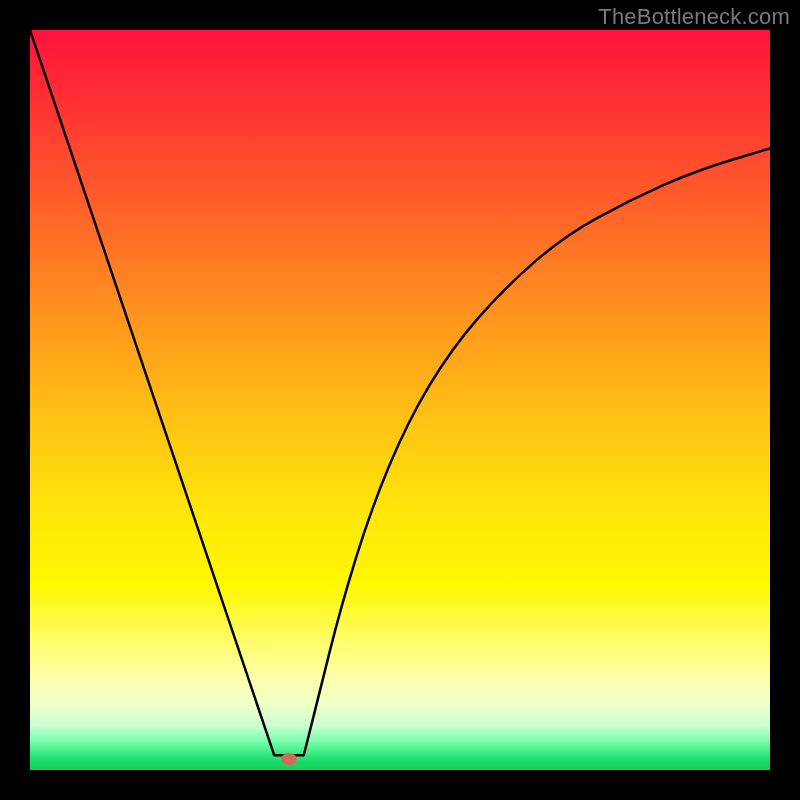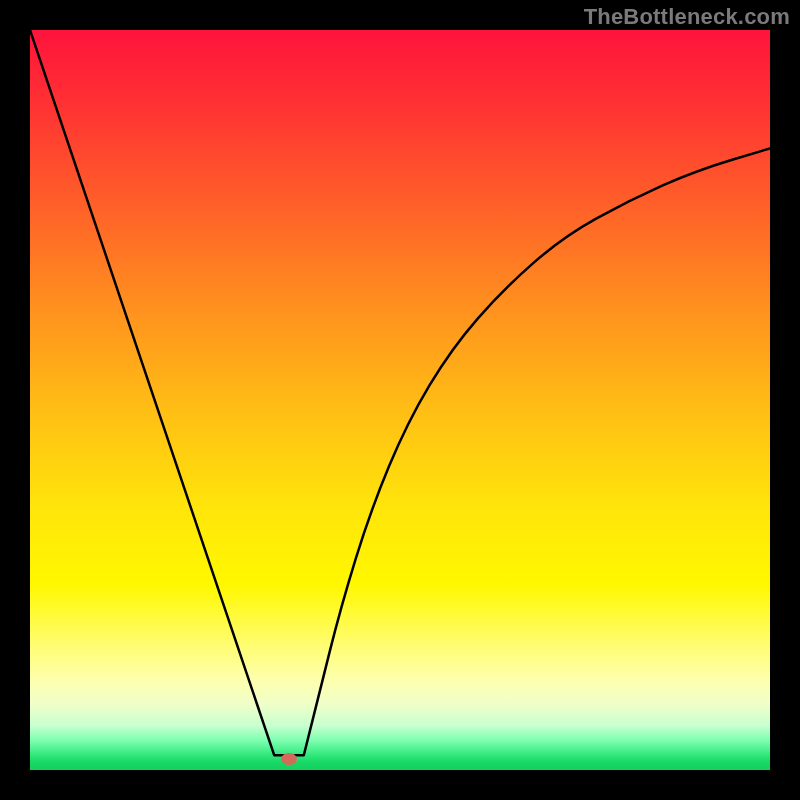--- a/index.html
+++ b/index.html
@@ -58,21 +58,21 @@
     border-radius: 50%;
     transform: translate(-50%, -50%);
   }
   .watermark {
     position: absolute;
     top: 4px;
     right: 10px;
     color: #7a7a7a;
     font-size: 22px;
     letter-spacing: 0.2px;
-    font-weight: 700;
+    font-weight: 400;
   }
 </style>
 </head>
 <body>
 
 <div class="frame">
   <div class="watermark">TheBottleneck.com</div>
   <div class="plot">
     <svg class="curve" viewBox="0 0 740 740" preserveAspectRatio="none">
       <path d="M 0.0 0.0 L 244.2 725.2 L 244.2 725.2 L 273.8 725.2 L 273.8 725.2 Q 273.8 725.2 281.2 695.6 Q 288.6 666.0 299.7 621.6 Q 310.8 577.2 325.6 529.1 Q 340.4 481.0 358.9 436.6 Q 377.4 392.2 399.6 355.2 Q 421.8 318.2 447.7 288.6 Q 473.6 259.0 503.2 233.1 Q 532.8 207.2 566.1 188.7 Q 599.4 170.2 632.7 155.4 Q 666.0 140.6 703.0 129.5 T 740.0 118.4" fill="none" stroke="#000" stroke-width="2.5" stroke-linejoin="round" stroke-linecap="round"></path>

